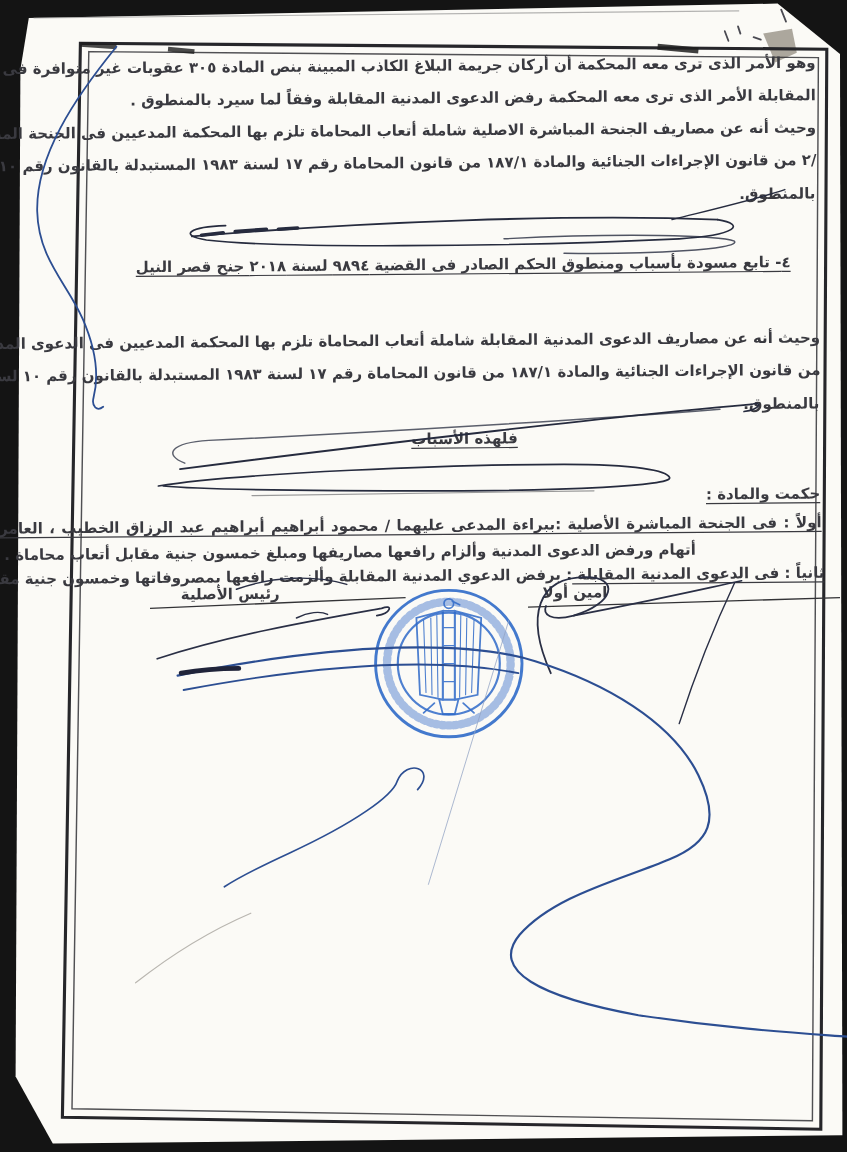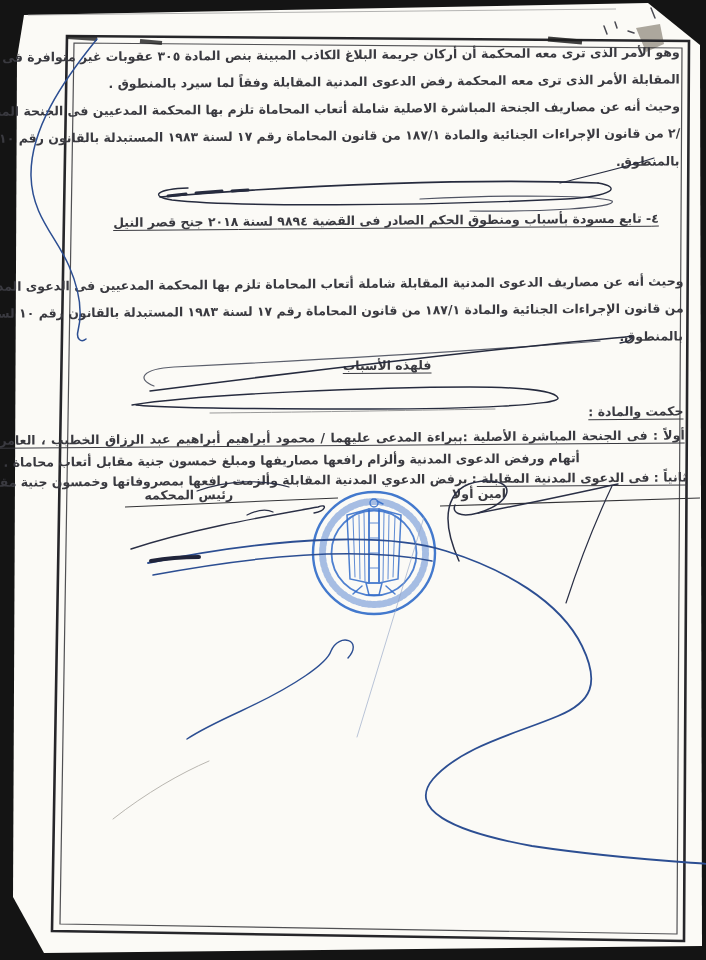--- a/index.html
+++ b/index.html
@@ -80,21 +80,21 @@
 
     <div class="tline small-gap" style="top:430px;right:21px">
       <span class="u">أولاً : فى الجنحة المباشرة الأصلية :ببراءة المدعى عليهما / محمود أبراهيم أبراهيم عبد الرزاق الخطيب ، العامرى فاروق العامرى</span>
     </div>
     <div class="tline" style="top:452px;right:126px">أتهام ورفض الدعوى المدنية وألزام رافعها مصاريفها ومبلغ خمسون جنية مقابل أتعاب محاماة .</div>
     <div class="tline" style="top:472px;right:19px">
       <span class="u">ثانياً : فى الدعوى المدنية المقابلة </span><span>: برفض الدعوي المدنية المقابلة وألزمت رافعها بمصروفاتها وخمسون جنية مقابل أتعاب محاماة .</span>
     </div>
 
     <div class="tline" style="top:487px;right:200px">امين أولا</div>
-    <div class="tline" style="top:486px;right:473px">رئيس المحكمه</div>
+    <div class="tline" style="top:486px;right:473px">رئيس الأصلية</div>
   </div>
 
   <svg class="layer" width="706" height="960" viewBox="0 0 706 960">
 
     <g transform="translate(374,553)" stroke="#2f6ac9" fill="none" stroke-linecap="round">
       <circle r="61" stroke-width="2.4" opacity="0.9"></circle>
       <circle r="42.5" stroke-width="1.8" opacity="0.85"></circle>
       <circle r="51.5" stroke-width="7" stroke-dasharray="2.2 3.1" opacity="0.42"></circle>
       <g stroke-width="1.5" opacity="0.85">
         <path d="M -5 -44 L -27 -38 L -24 26 L -5 30 Z"></path>

